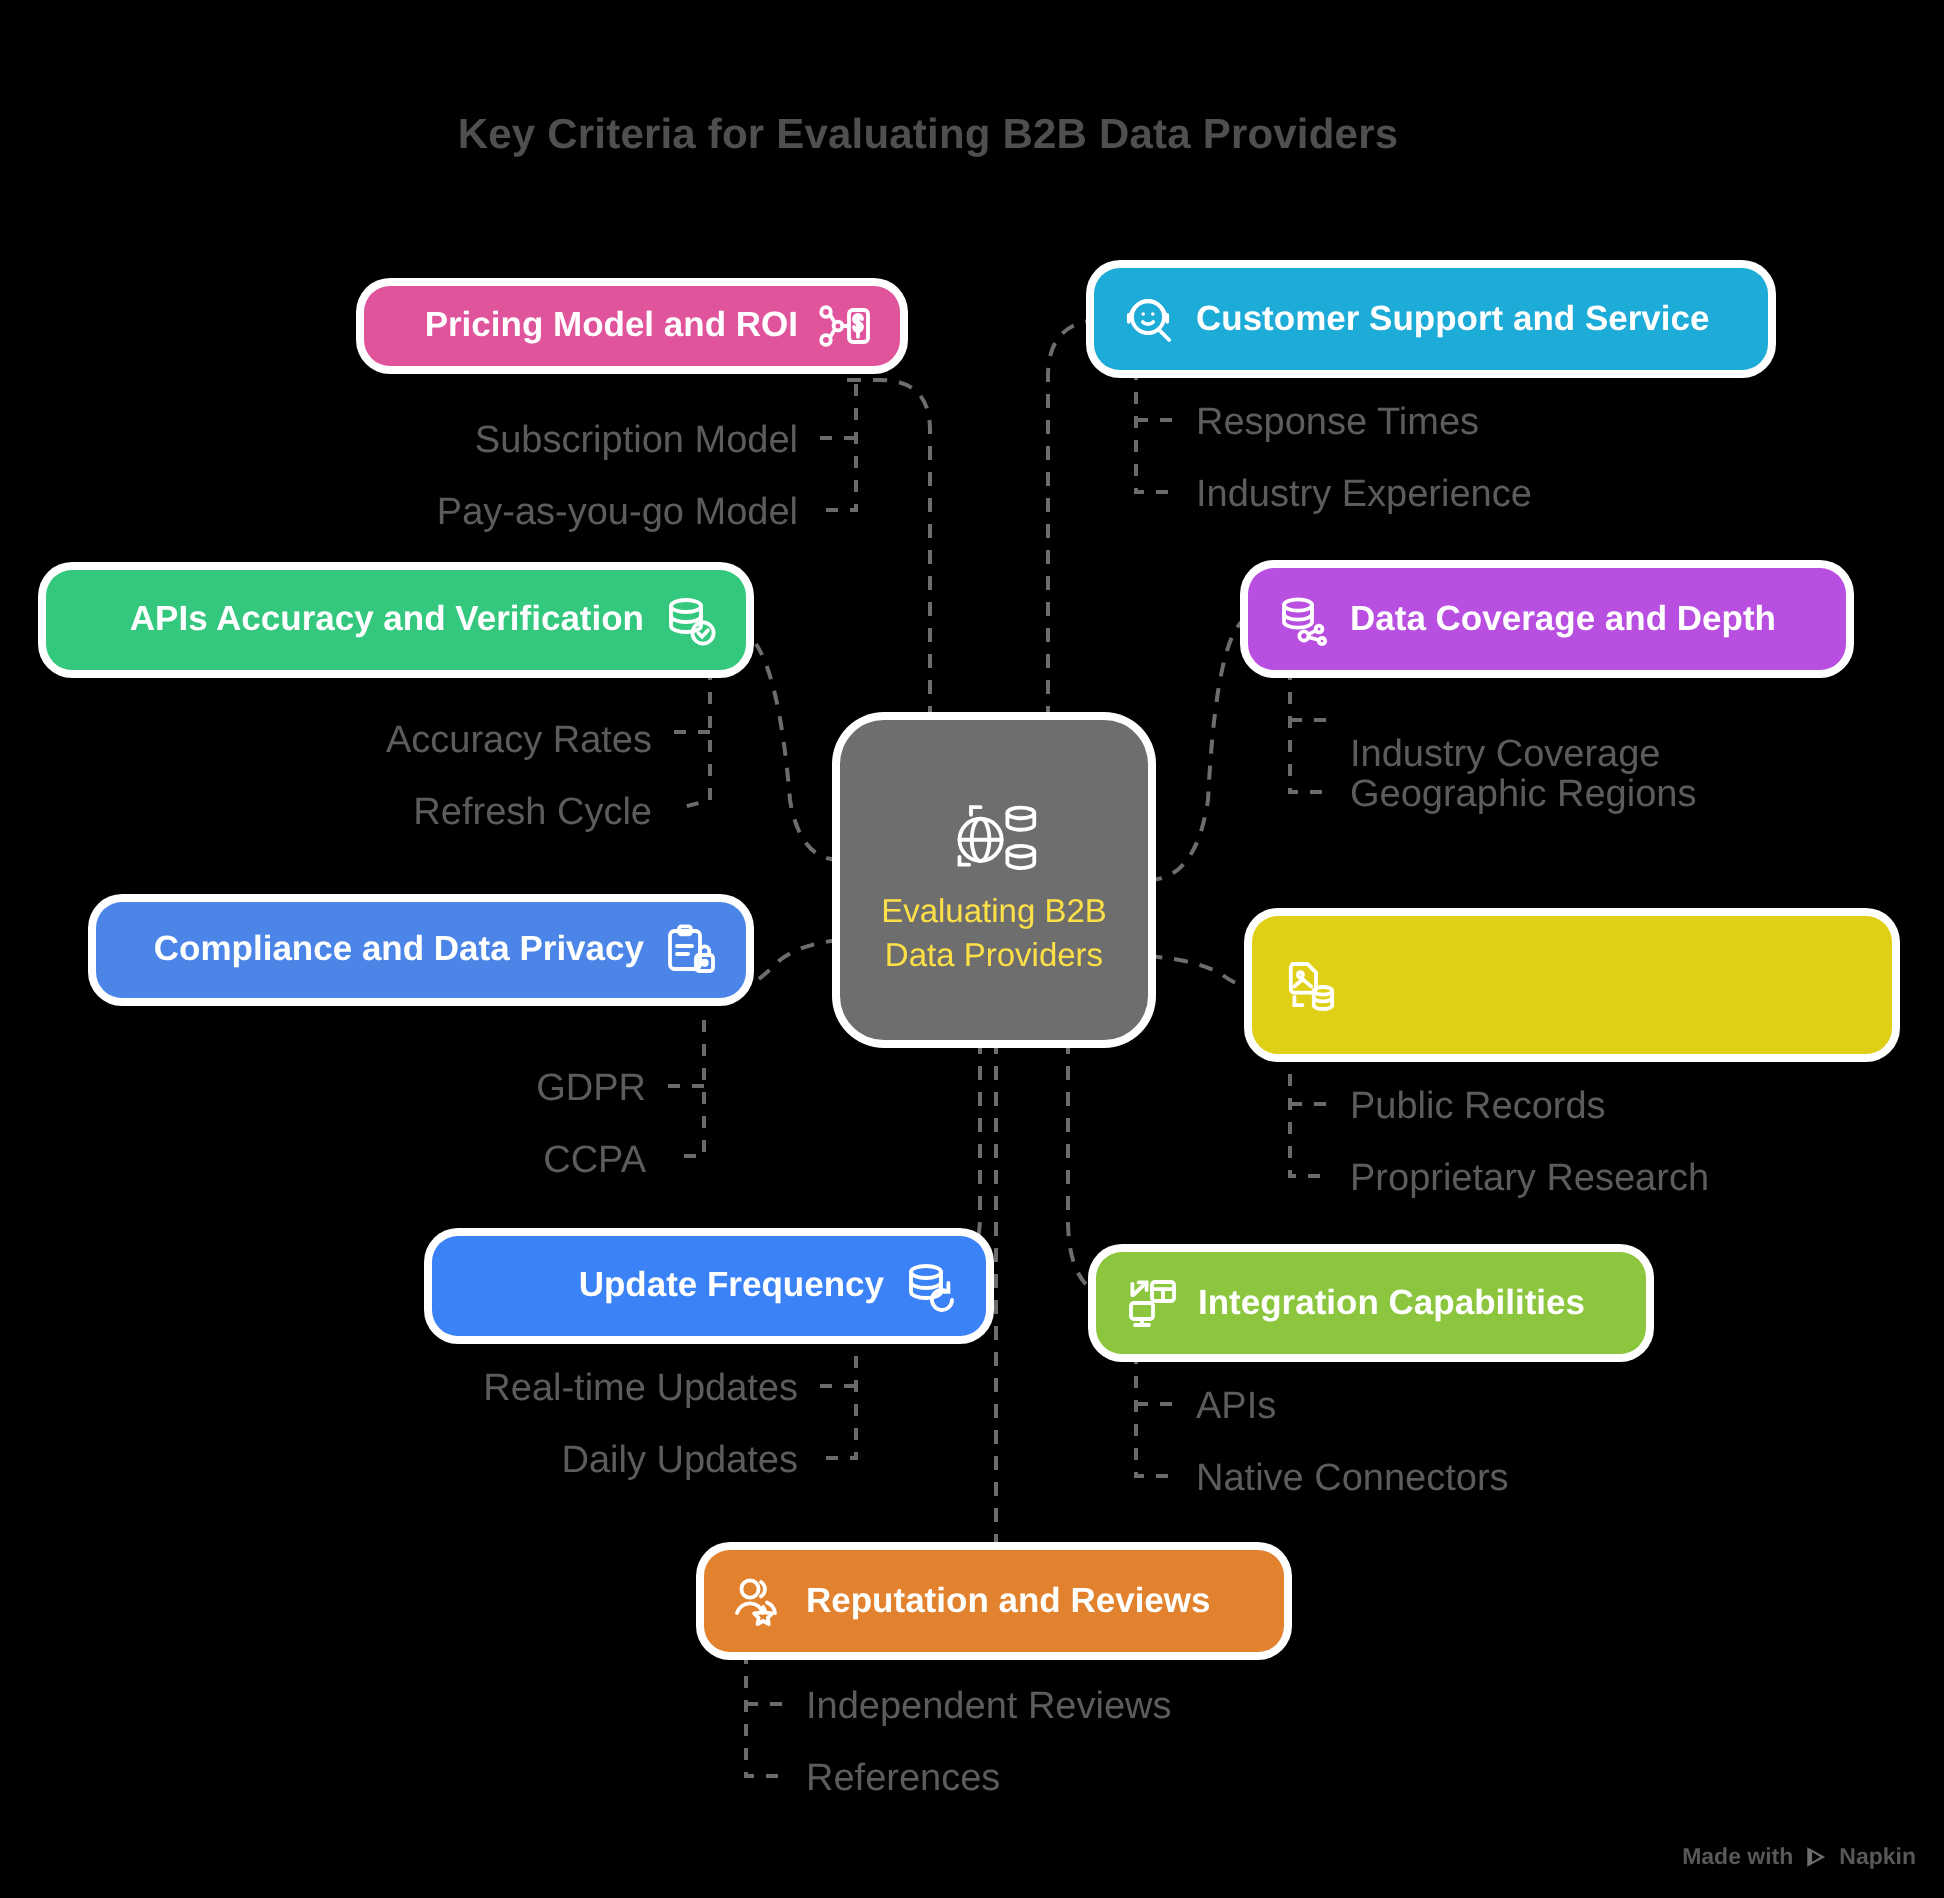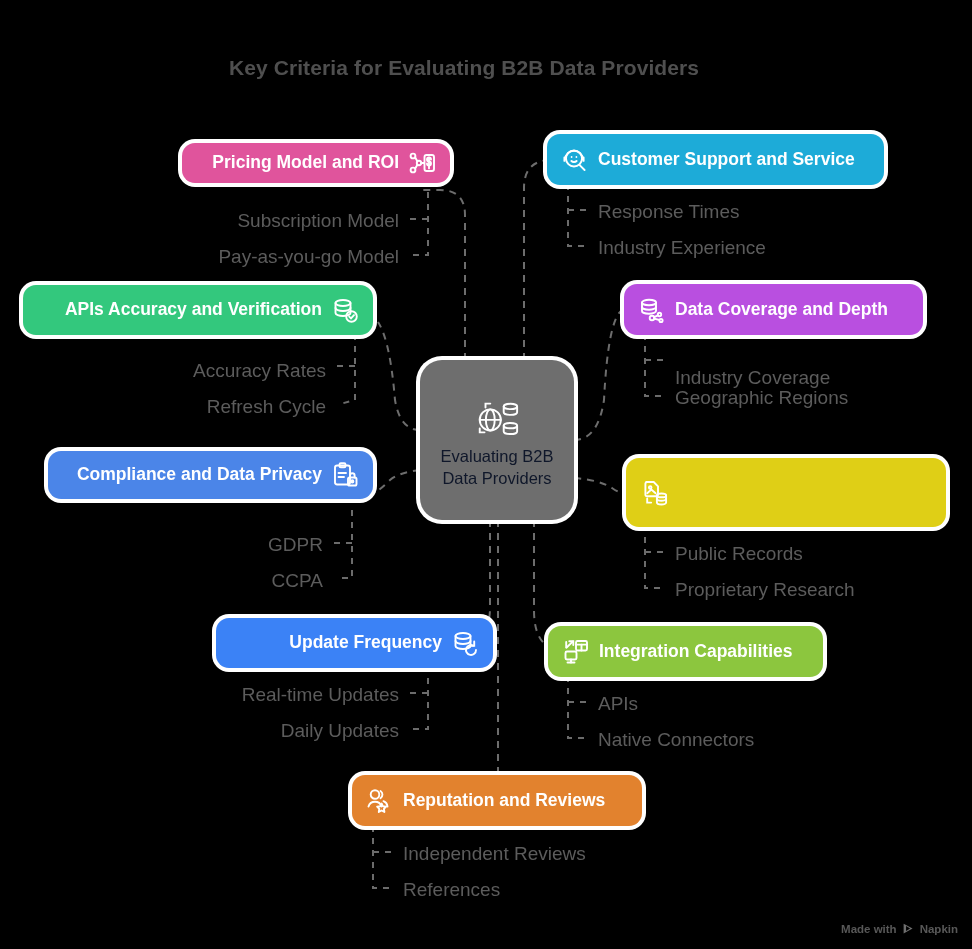--- a/index.html
+++ b/index.html
@@ -74,21 +74,21 @@
     justify-content: center;
     box-sizing: border-box;
     padding-top: 4px;
   }
   .center-node .c-icon {
     width: 46px;
     height: 46px;
     margin-bottom: 6px;
   }
   .center-node .c-label {
-    color: #0f172a;
+    color: #fde047;
     font-size: 16.5px;
     line-height: 1.32;
     text-align: center;
     font-weight: normal;
     padding: 0 8px;
   }
 
   
   .pill {
     position: absolute;

